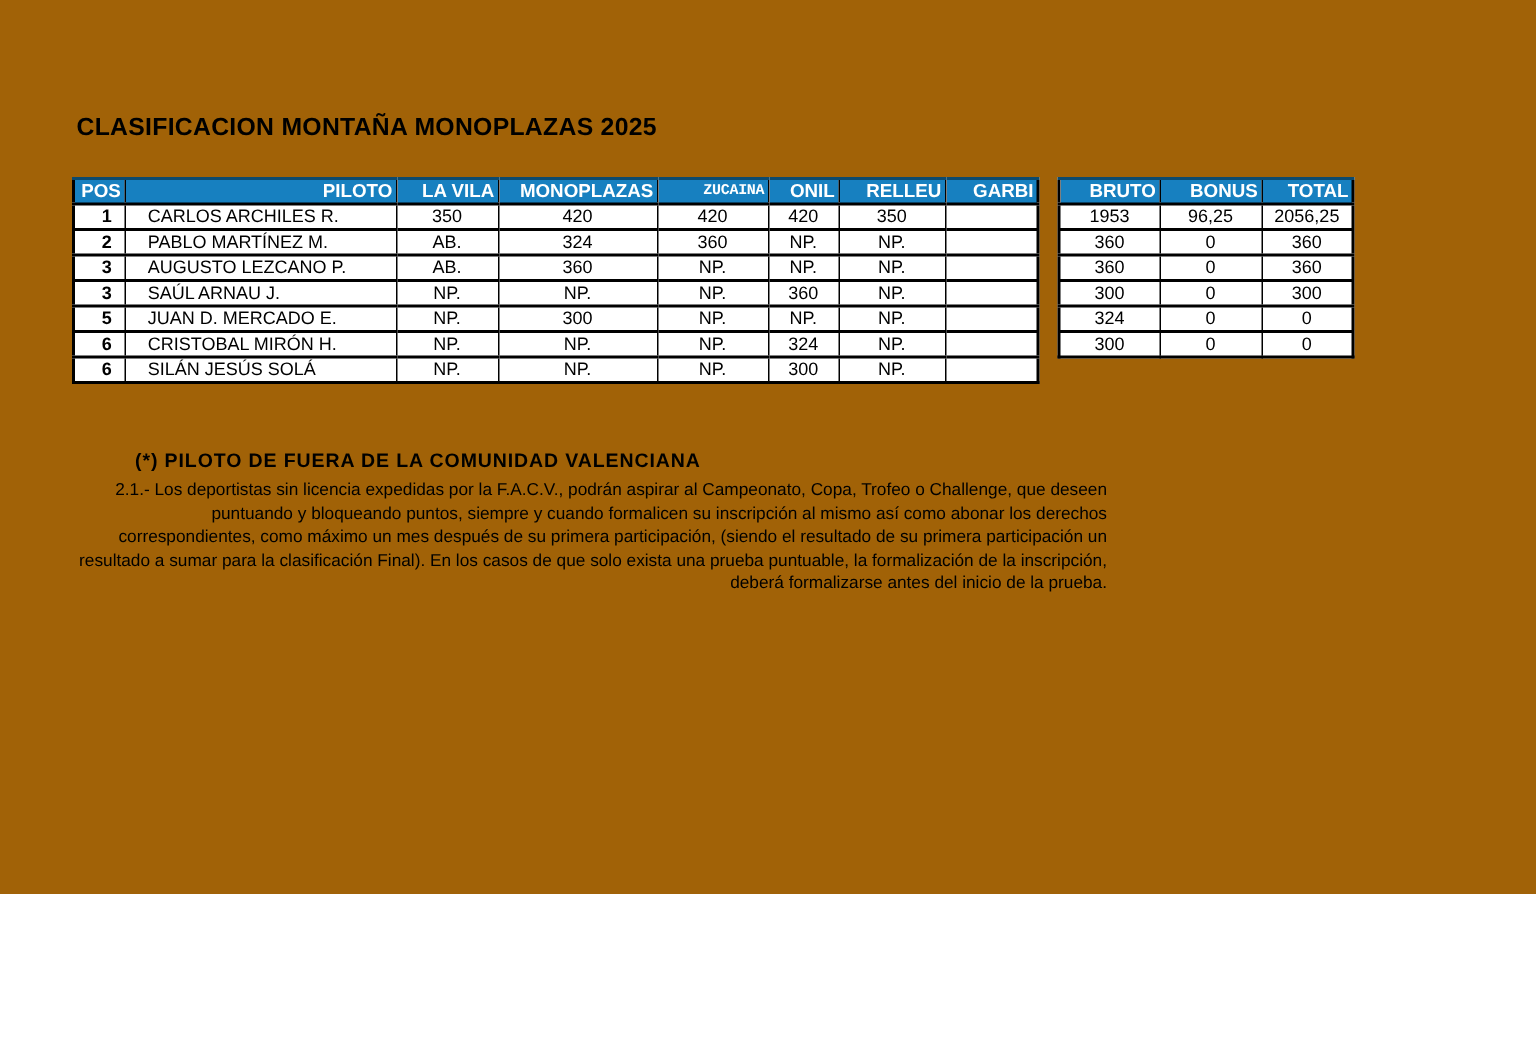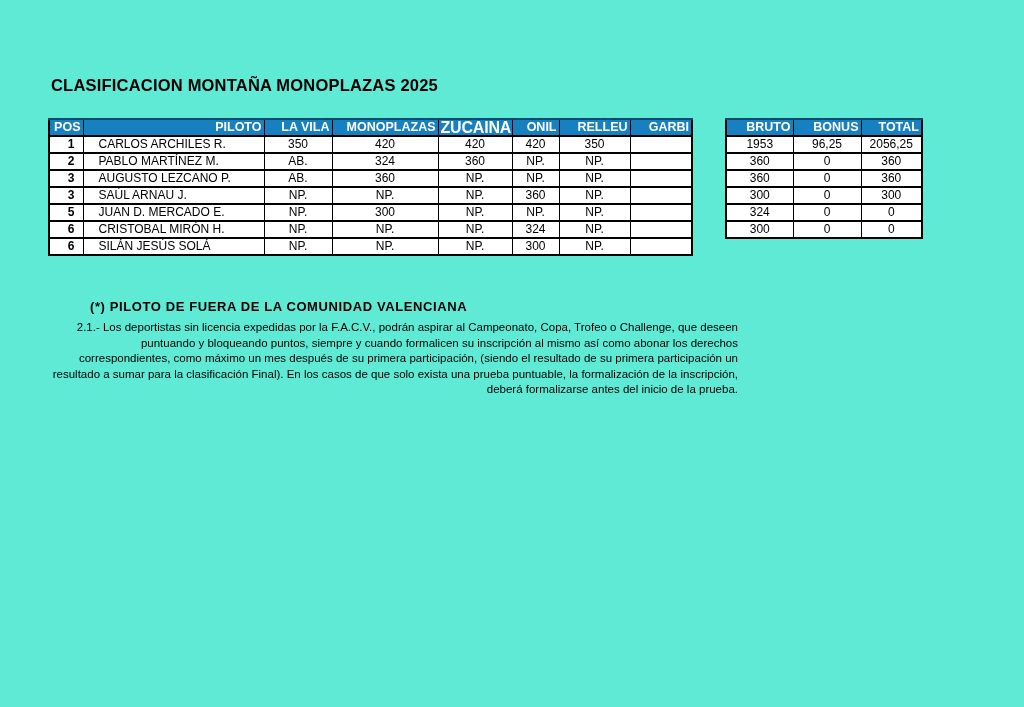--- a/index.html
+++ b/index.html
@@ -5,22 +5,22 @@
   html, body {
     margin: 0;
     padding: 0;
     background: #ffffff;
     font-family: "Liberation Sans", sans-serif;
     color: #000000;
   }
   .page {
     position: relative;
     width: 1024px;
-    height: 707px;
-    background: #5eead4;
+    height: 596px;
+    background: #a16207;
     overflow: hidden;
   }
   .doc-title {
     position: absolute;
     left: 51px;
     top: 76px;
     font-size: 16.5px;
     font-weight: bold;
     letter-spacing: 0.2px;
     white-space: nowrap;
@@ -32,21 +32,21 @@
     display: flex;
     align-items: flex-start;
     gap: 12px;
   }
   table {
     border-collapse: collapse;
     table-layout: fixed;
     background: #ffffff;
   }
   table.results { width: 643px; }
-  table.summary { width: 196px; margin-left: 20px; }
+  table.summary { width: 196px; }
   th, td {
     border-left: 1px solid #000;
     border-right: 1px solid #000;
     border-top: 2px solid #000;
     border-bottom: 1px solid #000;
     height: 15px;
     padding: 0 2px;
     font-size: 12px;
     line-height: 15px;
     overflow: hidden;
@@ -56,21 +56,21 @@
   thead th {
     background: var(--header-blue, #1780C0);
     color: #ffffff;
     font-weight: bold;
     text-align: right;
     border-top: 2px solid #0c4a6e;
     border-bottom: 2px solid #000;
     font-size: 12.5px;
   }
   
-  table.results thead th:nth-child(5) { font-size: 16px; letter-spacing: -0.2px; }
+  table.results thead th:nth-child(5) { font-size: 10px; letter-spacing: -0.2px; font-family: Liberation Mono, monospace; }
   td.pos { font-weight: bold; text-align: right; padding-right: 8px; }
   td.name { text-align: left; padding-left: 15px; }
   td.score, td.sum { text-align: center; }
   .note-heading {
     position: absolute;
     left: 50px;
     top: 299px;
     font-size: 13px;
     font-weight: bold;
     letter-spacing: 0.6px;

